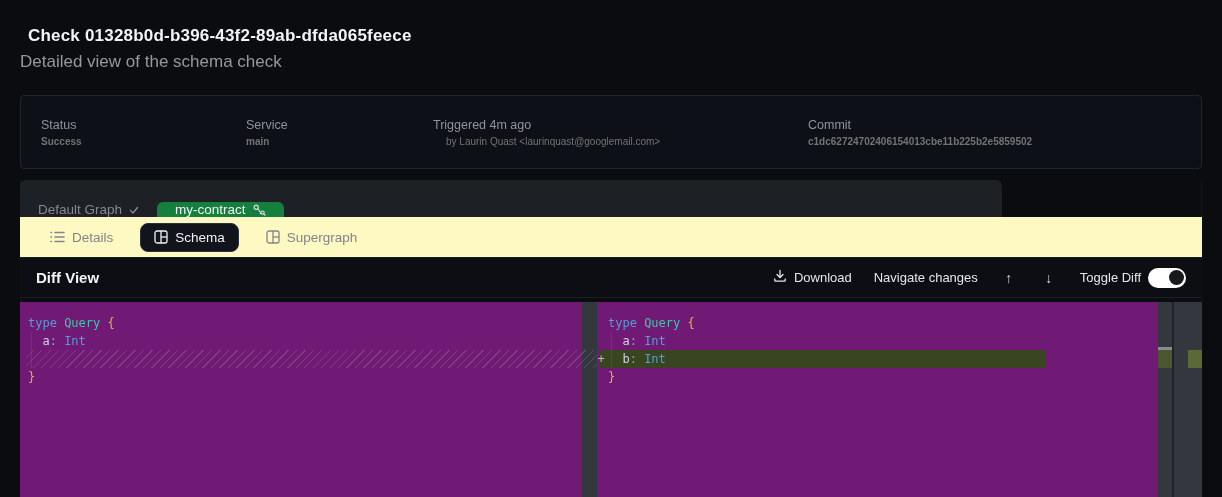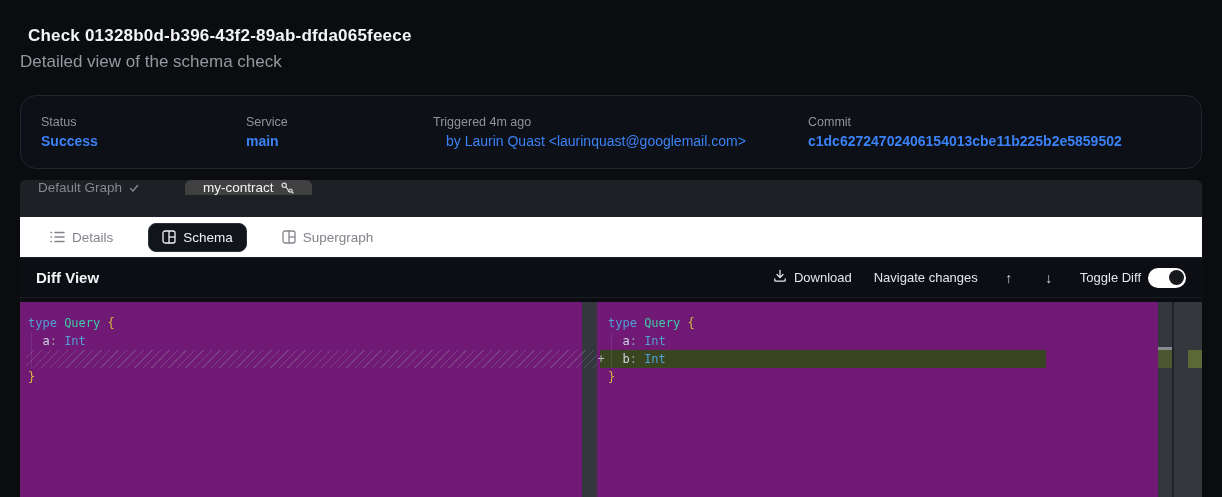--- a/index.html
+++ b/index.html
@@ -13,47 +13,47 @@
   }
   .abs { position:absolute; }
 
   
   .page-title { left:20px; top:26px; font-size:17px; font-weight:700; color:#f3f4f6; letter-spacing:.2px;margin-left:8px; }
   .page-subtitle { left:20px; top:52px; font-size:17px; color:#95989e; }
 
   
   .summary-card {
     left:20px; top:95px; width:1182px; height:74px;
-    background:#0d1016; border:1px solid #21262e; border-radius:16px;
+    background:#0d1016; border:1px solid #21262e; border-radius:4px;
     display:flex; align-items:center; padding:0 20px;
   }
   .sum-col { display:flex; flex-direction:column; gap:4px; }
   .sum-col .lbl { font-size:12.5px; color:#8f939a; }
-  .sum-col .val { font-size:14px; color:#3b82f6; font-weight:700; }
+  .sum-col .val { font-size:10px; color:#737373; font-weight:700; }
   .sum-col .val.normal { font-weight:400;padding-left:13px; }
   .col-status { width:205px; }
   .col-service { width:187px; }
   .col-triggered { flex:1; }
   .col-commit { width:373px; }
 
   
   .section {
     left:20px; top:180px; width:1182px; height:317px;
     border-left:1px solid rgba(255,255,255,0.04);
     border-right:1px solid rgba(255,255,255,0.04);
   }
 
   
-  .tabstrip { left:20px; top:180px; width:1182px; height:37px; background:#1d2025; border-radius:6px 6px 0 0; display:flex; align-items:flex-start;gap:28px; }
+  .tabstrip { left:20px; top:180px; width:982px; height:37px; background:#1d2025; border-radius:6px 6px 0 0; display:flex; align-items:flex-end; }
   .gtab { display:flex; align-items:center; gap:7px; padding:0 18px; font-size:13.5px; color:#85888e; cursor:default; }
-  .gtab.active { background:#404040; color:#f2f3f5; border-radius:6px 6px 0 0; }
+  .gtab.active { background:#15803d; color:#f2f3f5; border-radius:6px 6px 0 0; }
   .gtab svg { display:block; }
 
   
-  .viewtabs { left:20px; top:217px; width:1182px; height:40px; background:#ffffff; display:flex; align-items:center; padding:0 16px; gap:21px; }
+  .viewtabs { left:20px; top:217px; width:1182px; height:40px; background:#fef9c3; display:flex; align-items:center; padding:0 16px; gap:13px; }
   .vtab { display:flex; align-items:center; gap:7px; font-size:13.5px; color:#81848b; padding:6px 13px; border:1px solid transparent; border-radius:8px; }
   .vtab.active { color:#f0f1f4; border-color:#2a313d; background:#11141a; }
   .vtab svg { display:block; }
 
   
   .diffheader {
     left:20px; top:257px; width:1182px; height:41px; background:#0c0e13;
     border-top:1px solid #191d24; border-bottom:1px solid #191d24;
     display:flex; align-items:center; padding:16px 16px;
   }

